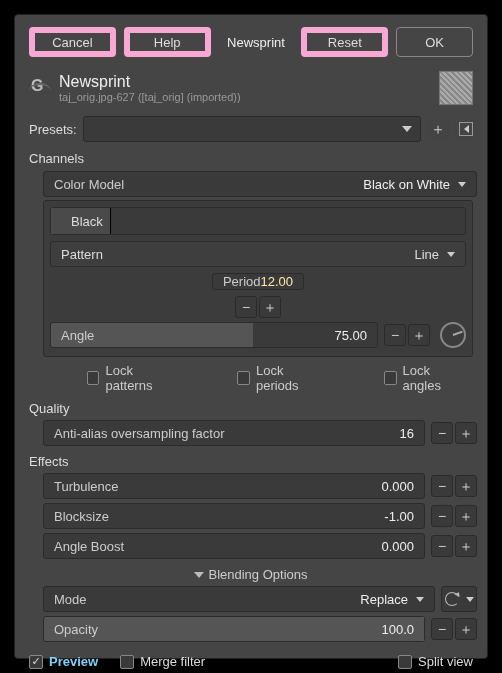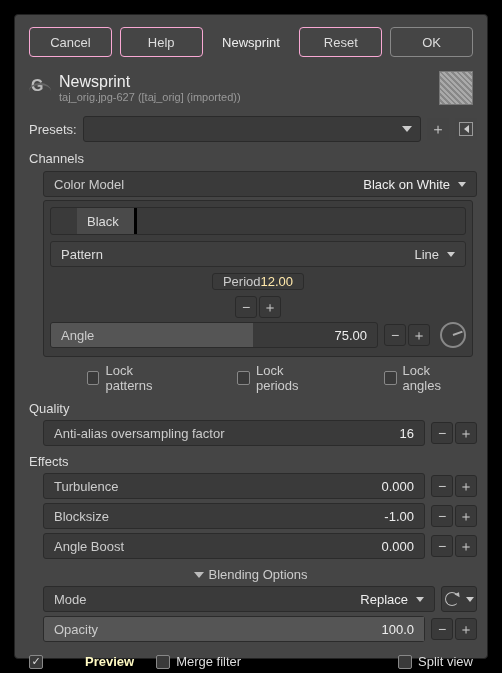--- a/index.html
+++ b/index.html
@@ -5,21 +5,21 @@
   * { box-sizing: border-box; margin: 0; padding: 0; font-family: "Segoe UI", "Helvetica Neue", sans-serif; }
   body { background: #000; width: 502px; height: 673px; overflow: hidden; }
   .dialog {
     position: absolute; left: 14px; top: 14px; width: 474px; height: 645px;
     background: #454545; border: 1px solid #222; border-radius: 4px;
     color: #ddd; font-size: 13px;
   }
   .btnbar { display: flex; gap: 8px; padding: 12px 14px 10px; }
   .btn {
     flex: 1; height: 30px; display: flex; align-items: center; justify-content: center;
-    background: #454545; border: 1px solid #f9a8d4; border-radius: 4px; color: #ddd; cursor: pointer;
+    background: #454545; border: 6px solid #f9a8d4; border-radius: 4px; color: #ddd; cursor: pointer;
   }
   .btn.highlight { background: transparent; border: none; color: #eee; }
   .btn.ok { border: 1.5px solid #888; }
   .header { display: flex; align-items: center; padding: 4px 14px 8px; gap: 8px; }
   .gicon { width: 22px; height: 22px; position: relative; }
   .gicon::before { content:"G"; color:#bbb; font-weight:bold; font-size:16px; position:absolute; top:0; left:2px;}
   .gicon::after { content:""; position:absolute; width:22px; height:14px; border-top:2px solid #666; border-radius:50%; top:6px; left:0;}
   .title { font-size: 16px; color: #eee; line-height: 1.1; }
   .subtitle { font-size: 11px; color: #999; }
   .thumb { margin-left: auto; width: 34px; height: 34px; border:1px solid #777; background: repeating-linear-gradient(45deg,#aaa,#aaa 2px,#888 2px,#888 4px); cursor:pointer;}
@@ -44,21 +44,21 @@
     display:flex; align-items:center; padding:0 10px; color:#ddd;
   }
   .field-box.fill { flex:1; justify-content: space-between; }
   .field-box .label { color:#ccc; }
   .field-box .value { color:#eee; }
   .field-box.left { justify-content: space-between; }
   .tab-well {
     margin: 0 14px 0 28px; background:#3c3c3c; border:1px solid #2b2b2b; border-radius:3px; padding: 6px 6px;
   }
   .tab-strip { height:28px; background:#3a3a3a; border:1px solid #2b2b2b; border-radius:3px; display:flex; margin-bottom:6px;}
-  .tab-active { width:60px; background:#4a4a4a; border-right:3px solid #000000; display:flex; align-items:center; padding-left:10px; color:#ddd;margin-left:26px;}
+  .tab-active { width:60px; background:#4a4a4a; border-right:1px solid #000000; display:flex; align-items:center; padding-left:20px; color:#ddd;}
   .pattern-row { height:26px; background:#3e3e3e; border:1px solid #2c2c2c; border-radius:3px; display:flex; align-items:center; padding:0 10px; justify-content:space-between; cursor:pointer;}
   .pm-group { display:flex; gap:2px; }
   .pm-btn { width:22px; height:22px; background:#3a3a3a; border:1px solid #2a2a2a; border-radius:3px; display:flex; align-items:center; justify-content:center; color:#ccc; font-size:14px; cursor:pointer; line-height:1;}
   .yellowish .value { color:#ffe8aa; }
   .dial { width:26px; height:26px; border:2px solid #888; border-radius:50%; position:relative; margin-left:4px; cursor:pointer;}
   .dial::after{content:"";position:absolute;width:2px;height:10px;background:#aaa;left:calc(50% - 1px);top:1px;transform-origin:bottom center;transform:rotate(70deg);}
   .cb { width:14px; height:14px; border:1px solid #888; border-radius:2px; background:#3a3a3a; cursor:pointer; display:inline-flex; align-items:center; justify-content:center;}
   .cb.checked::after{content:"✓"; color:#ddd; font-size:11px; line-height:1;}
   .cb-row { display:flex; align-items:center; gap:6px; padding:6px 10px 2px 28px;}
   .cb-row .item { display:flex; align-items:center; gap:6px; margin-right:14px; color:#ccc; cursor:pointer;margin-left:44px;}
@@ -235,21 +235,21 @@
     </div>
     <div class="pm-group">
         <div class="pm-btn">−</div>
         <div class="pm-btn dim">＋</div>
       </div>
   </div>
 
   <div class="footer-row">
     <div style="display:flex;align-items:center;gap:6px;cursor:pointer;">
       <span class="cb checked"></span>
-        <span style="font-weight:600;color:#fef9c3;margin-left:36px;">Preview</span>
+        <span style="font-weight:600;color:#7dd3fc;">Preview</span>
     </div>
     <div style="display:flex;align-items:center;gap:6px;cursor:pointer;margin-left:14px;">
       <span class="cb"></span>
         <span>Merge filter</span>
     </div>
     <div class="spacer"></div>
     <div style="display:flex;align-items:center;gap:6px;cursor:pointer;">
       <span class="cb"></span>
         <span>Split view</span>
     </div>

